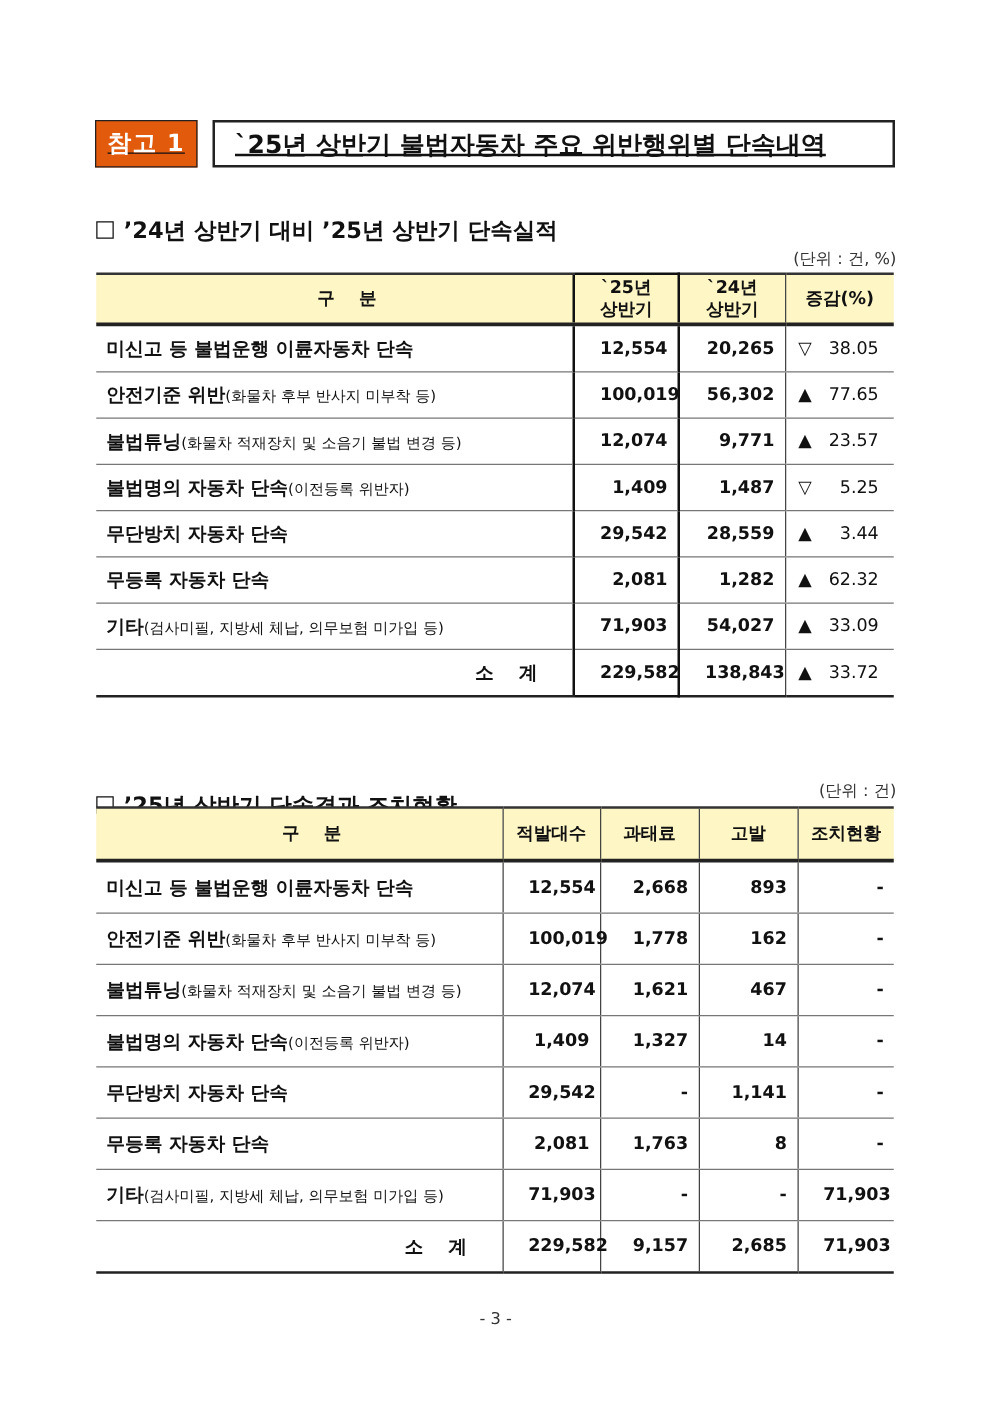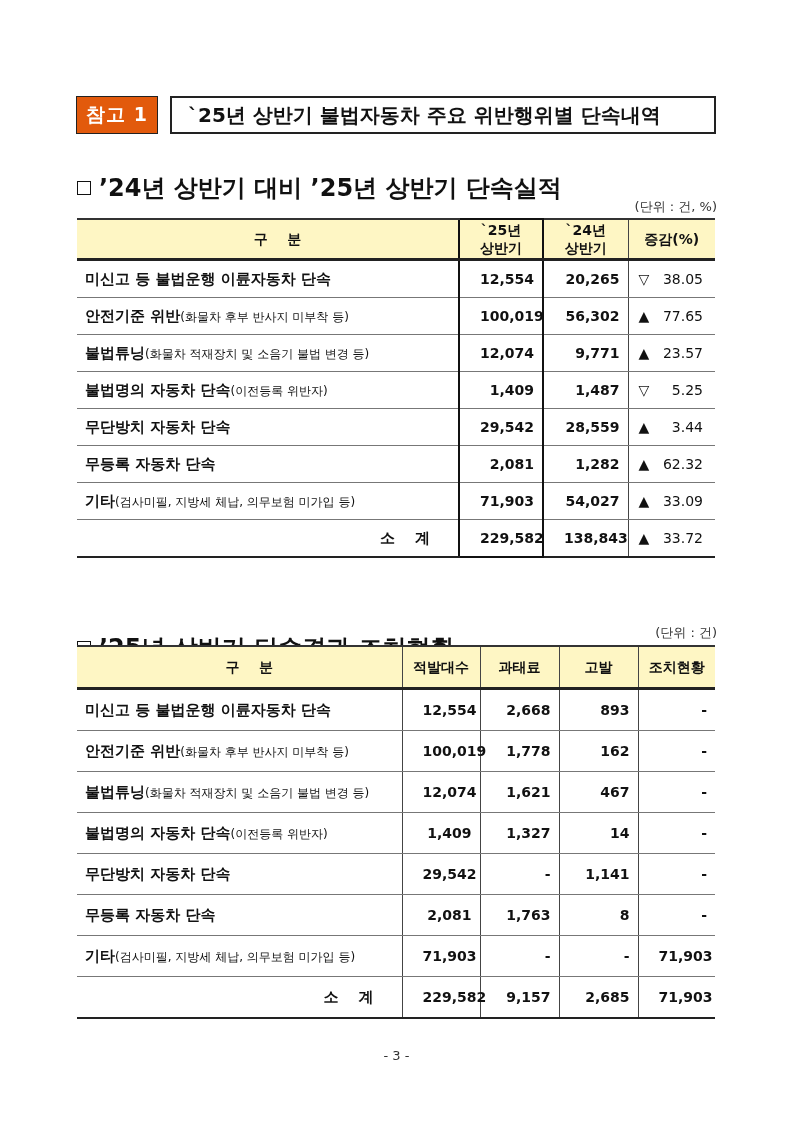--- a/index.html
+++ b/index.html
@@ -1,22 +1,22 @@
 <!DOCTYPE html>
 <html><head>
 <meta charset="utf-8">
 <style>
   html, body { margin: 0; padding: 0; background: #ffffff; }
   body { width: 793px; height: 1121px; position: relative; font-family: "DejaVu Sans", "Liberation Sans", sans-serif; color: #111; overflow: hidden; }
 
-  .title-row { position: absolute; left: 76px; top: 96px; height: 36px; display: flex; }
+  .title-row { position: absolute; left: 76px; top: 96px; height: 36px; display: flex; text-decoration: underline; }
   .ref-badge { width: 82px; height: 38px; background: #e25a0c; border: 1px solid #222; box-sizing: border-box; color: #fff; font-weight: bold; font-size: 19px; display: flex; align-items: center; justify-content: center; letter-spacing: 1px; }
   .title-box { margin-left: 12px; width: 546px; height: 38px; border: 2px solid #222; box-sizing: border-box; font-weight: bold; font-size: 20px; display: flex; align-items: center; padding-left: 16px; }
 
-  .section-heading { position: absolute; left: 77px; font-size: 24px; font-weight: bold; display: flex; align-items: center; }
+  .section-heading { position: absolute; left: 77px; font-size: 18px; font-weight: bold; display: flex; align-items: center; }
   .sq-icon { display: inline-block; width: 14px; height: 14px; border: 1.5px solid #111; margin-right: 8px; box-sizing: border-box; }
   .unit { position: absolute; right: 76px; font-size: 13px; color: #333; }
 
   table { position: absolute; left: 77px; border-collapse: collapse; table-layout: fixed; }
   th { background: #fef6c4; font-weight: bold; font-size: 14px; text-align: center; border-left: 1px solid #444; border-top: 2px solid #333; border-bottom: 3px solid #222; line-height: 18px; padding: 0; }
   th:first-child { border-left: none; padding-left: 20px; }
   td { font-size: 14px; border-left: 1px solid #444; border-bottom: 1px solid #777; padding: 0 8px; white-space: nowrap; }
   td:first-child { border-left: none; }
   td.num { text-align: right; font-weight: bold; padding-left: 20px; }
   td.label { font-weight: bold; font-size: 15px; }

